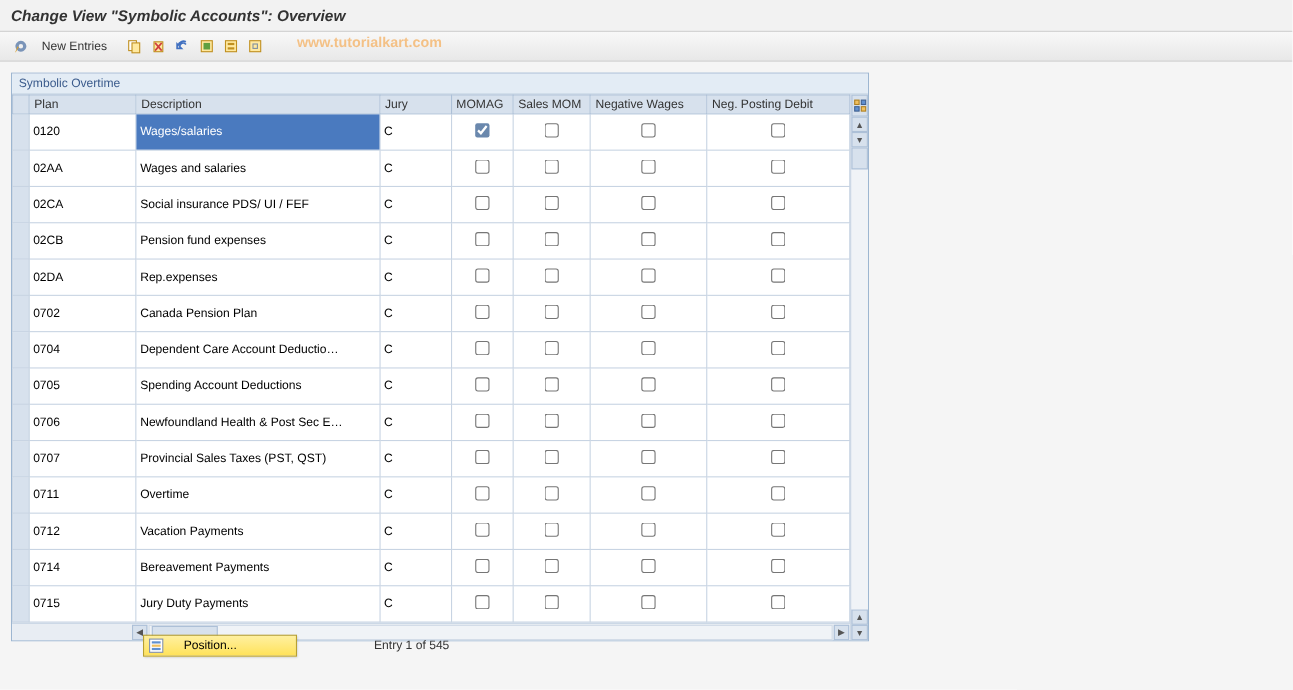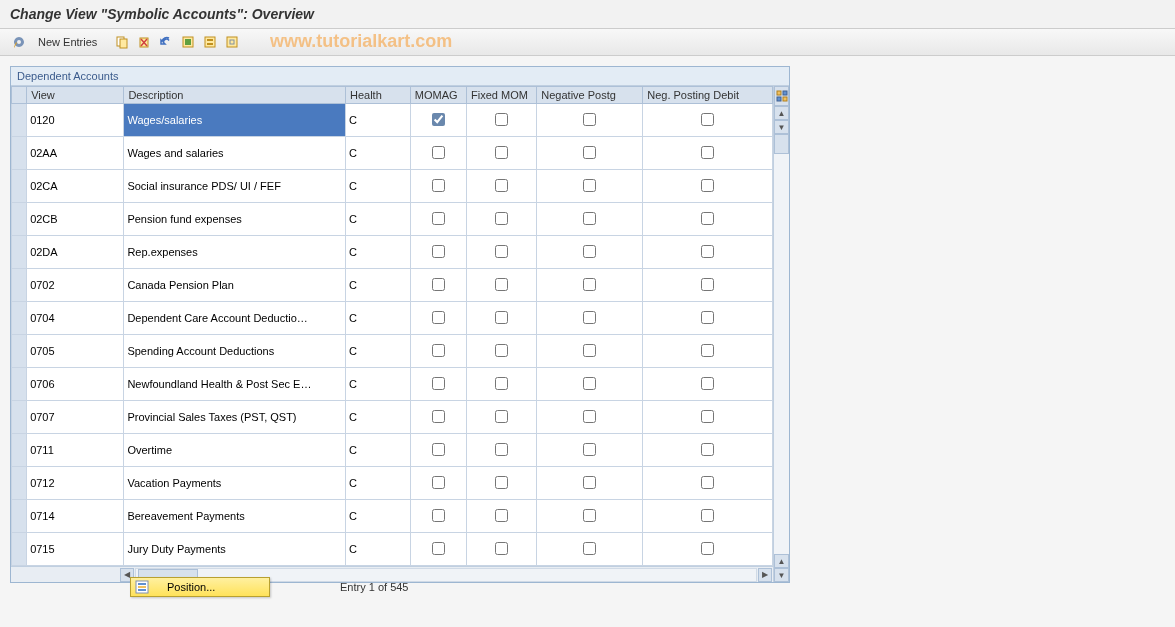--- a/index.html
+++ b/index.html
@@ -45,21 +45,21 @@
       font-size: 11px;
       color: #333;
       padding: 2px 6px;
       cursor: pointer;
       margin-right: 6px;
     }
     .watermark {
       position: absolute;
       left: 270px;
       top: 2px;
-      font-size: 18px;
+      font-size: 13px;
       font-weight: bold;
       color: #f5b56b;
       opacity: 0.8;
       font-style: normal;
       font-family: Arial, sans-serif;
       pointer-events: none;
     }
     .panel {
       margin: 10px;
       border: 1px solid #9db6d1;
@@ -244,43 +244,43 @@
   <span class="tbtn">
     <svg width="14" height="14" viewBox="0 0 14 14">
         <rect x="2" y="2" width="10" height="10" fill="#ffe9a0" stroke="#c09020"></rect>
         <rect x="5" y="5" width="4" height="4" fill="none" stroke="#8090a0"></rect>
       </svg>
   </span>
   <span class="watermark">www.tutorialkart.com</span>
 </div>
 
 <div class="panel">
-  <div class="panel-title">Dependent Accounts</div>
+  <div class="panel-title">Symbolic Overtime</div>
   <div class="grid-wrap">
     <div class="grid-main">
       <table class="grid">
         <colgroup>
           <col style="width:14px">
           <col class="col-sym">
             <col class="col-desc">
             <col class="col-aatyp">
           <col class="col-momag">
             <col class="col-fmom">
             <col class="col-negp">
             <col class="col-negd">
         </colgroup>
         <thead>
           <tr>
             <th></th>
-            <th>View</th>
+            <th>Plan</th>
             <th>Description</th>
-            <th>Health</th>
+            <th>Jury</th>
             <th>MOMAG</th>
-            <th>Fixed MOM</th>
-            <th>Negative Postg</th>
+            <th>Sales MOM</th>
+            <th>Negative Wages</th>
             <th>Neg. Posting Debit</th>
           </tr>
         </thead>
         <tbody id="grid-body">
             <tr>
               <td class="row-sel"></td>
               <td><input type="text" value="0120" style=""></td>
               <td><input type="text" class="desc-sel" value="Wages/salaries" style=""></td>
               <td><input type="text" value="C" style=""></td>
               <td class="cbcell"><input type="checkbox" checked="" style=""></td>

